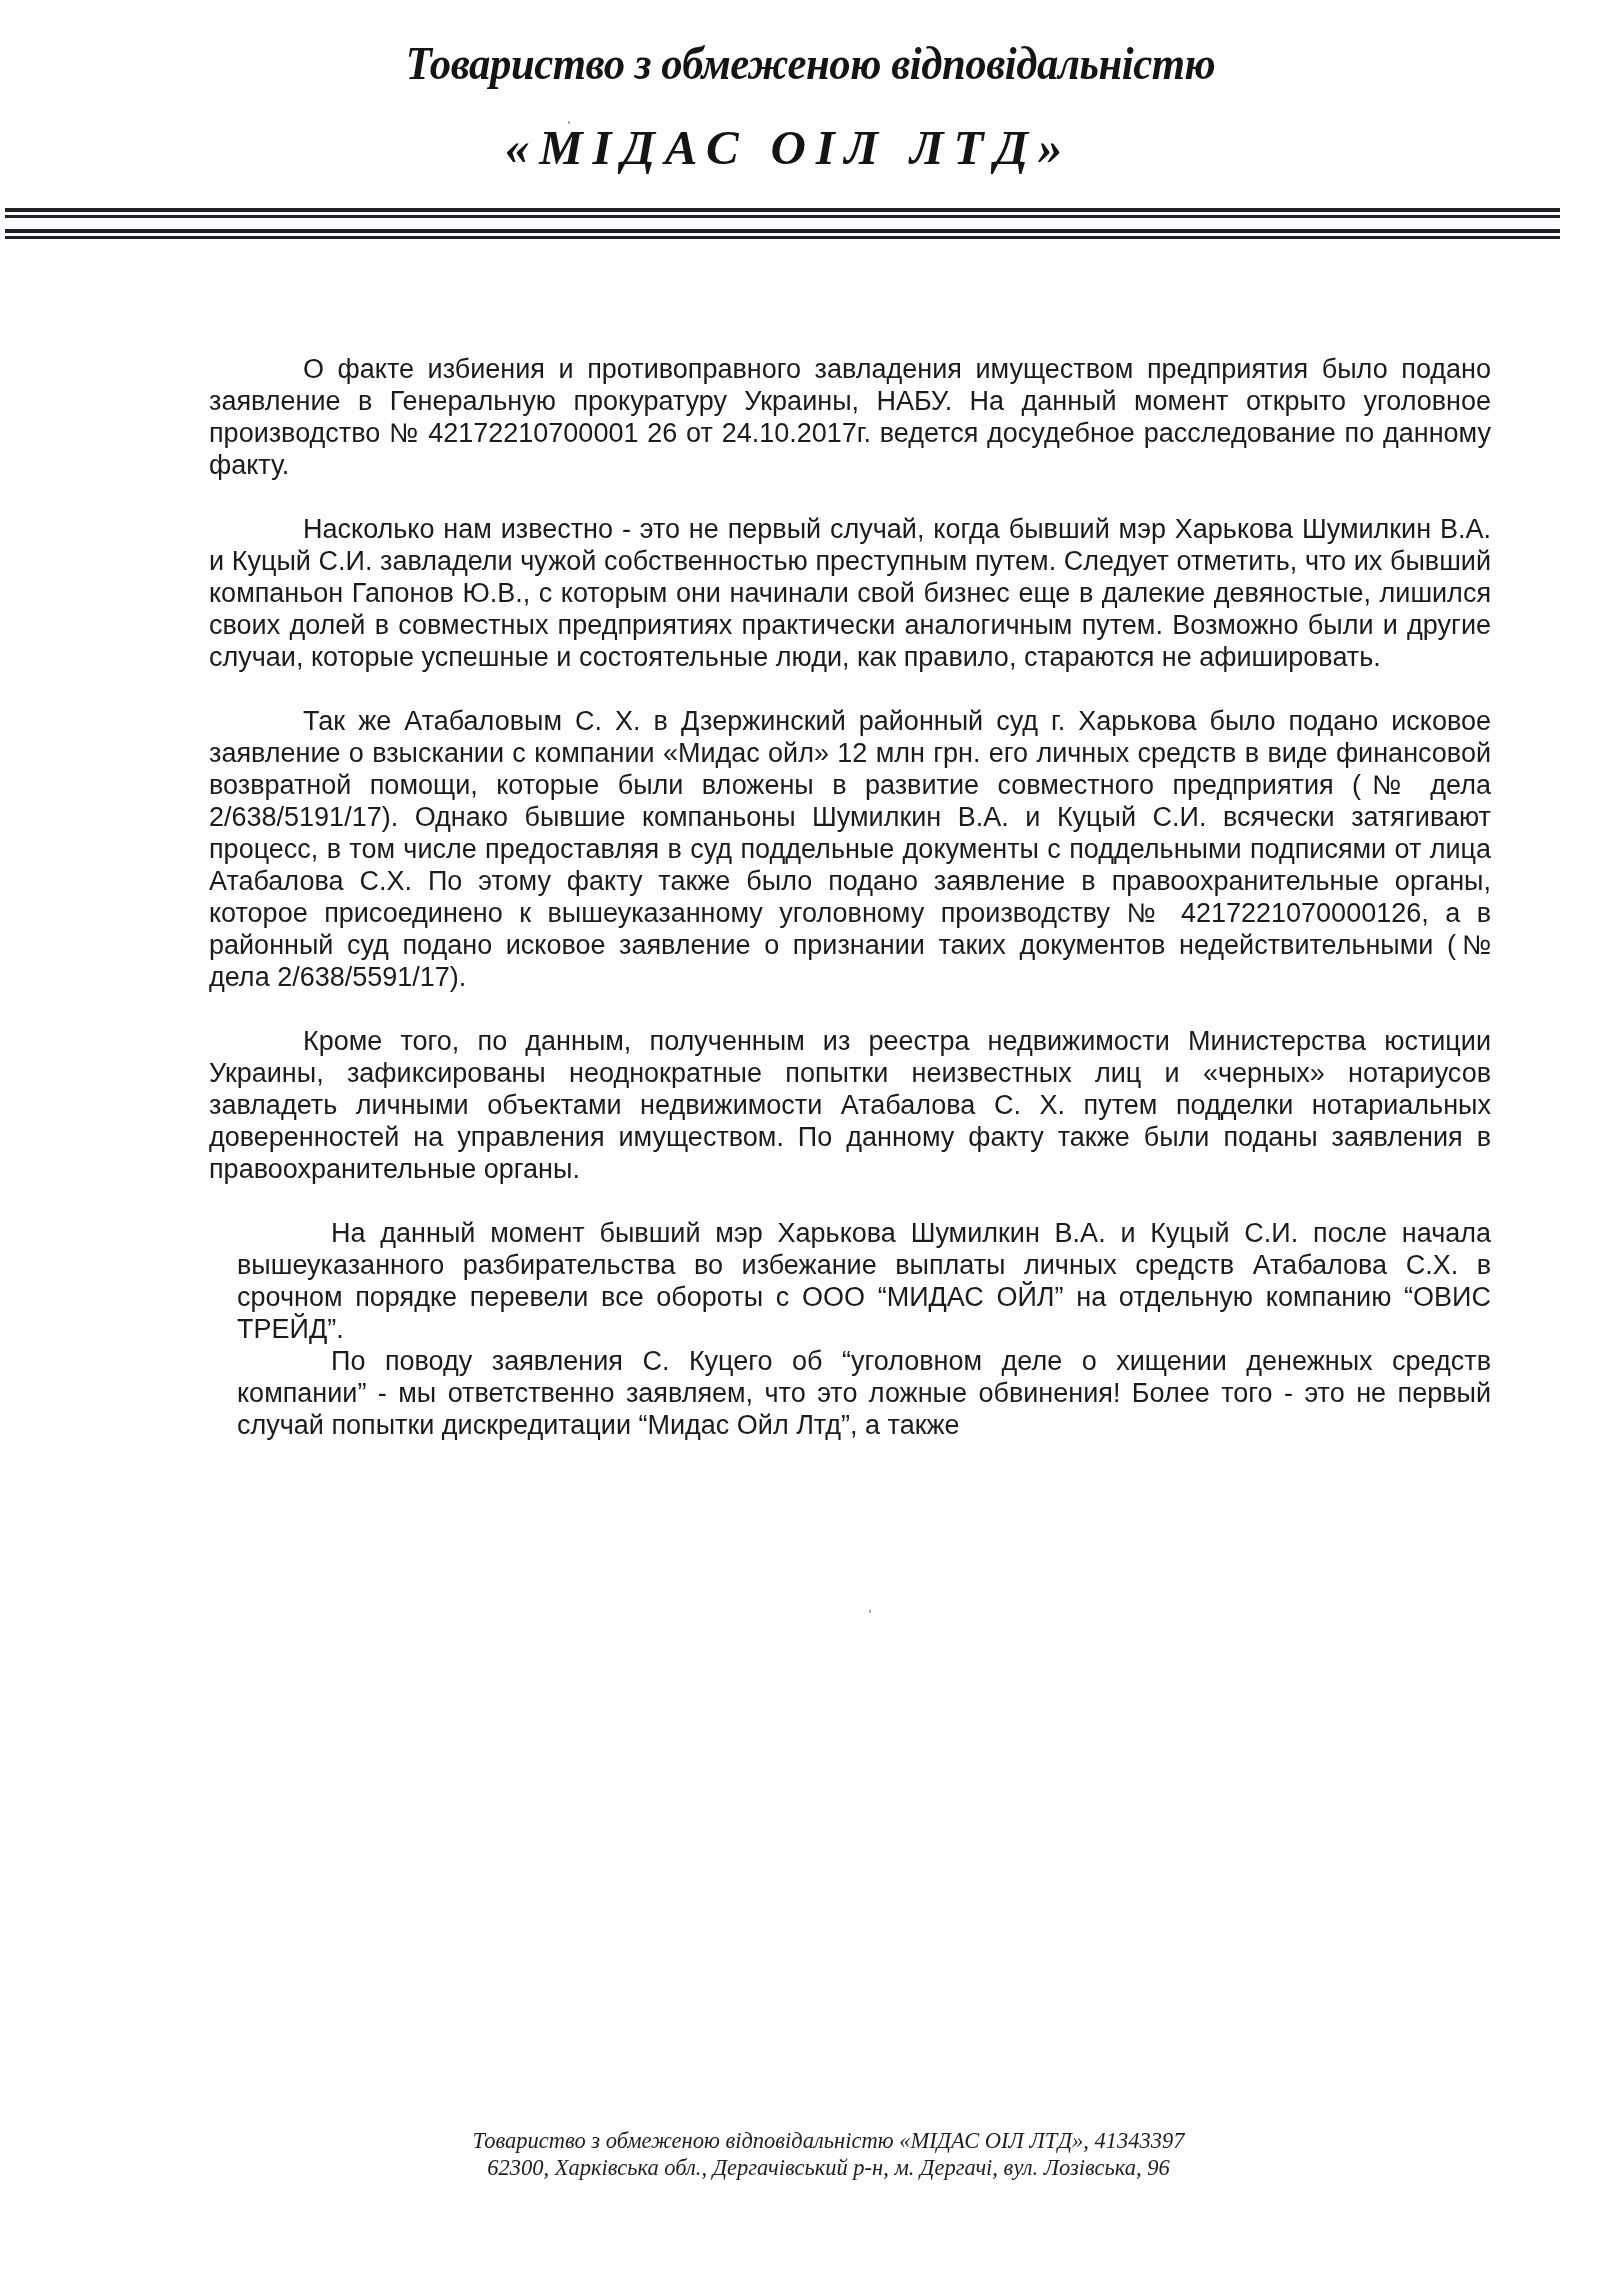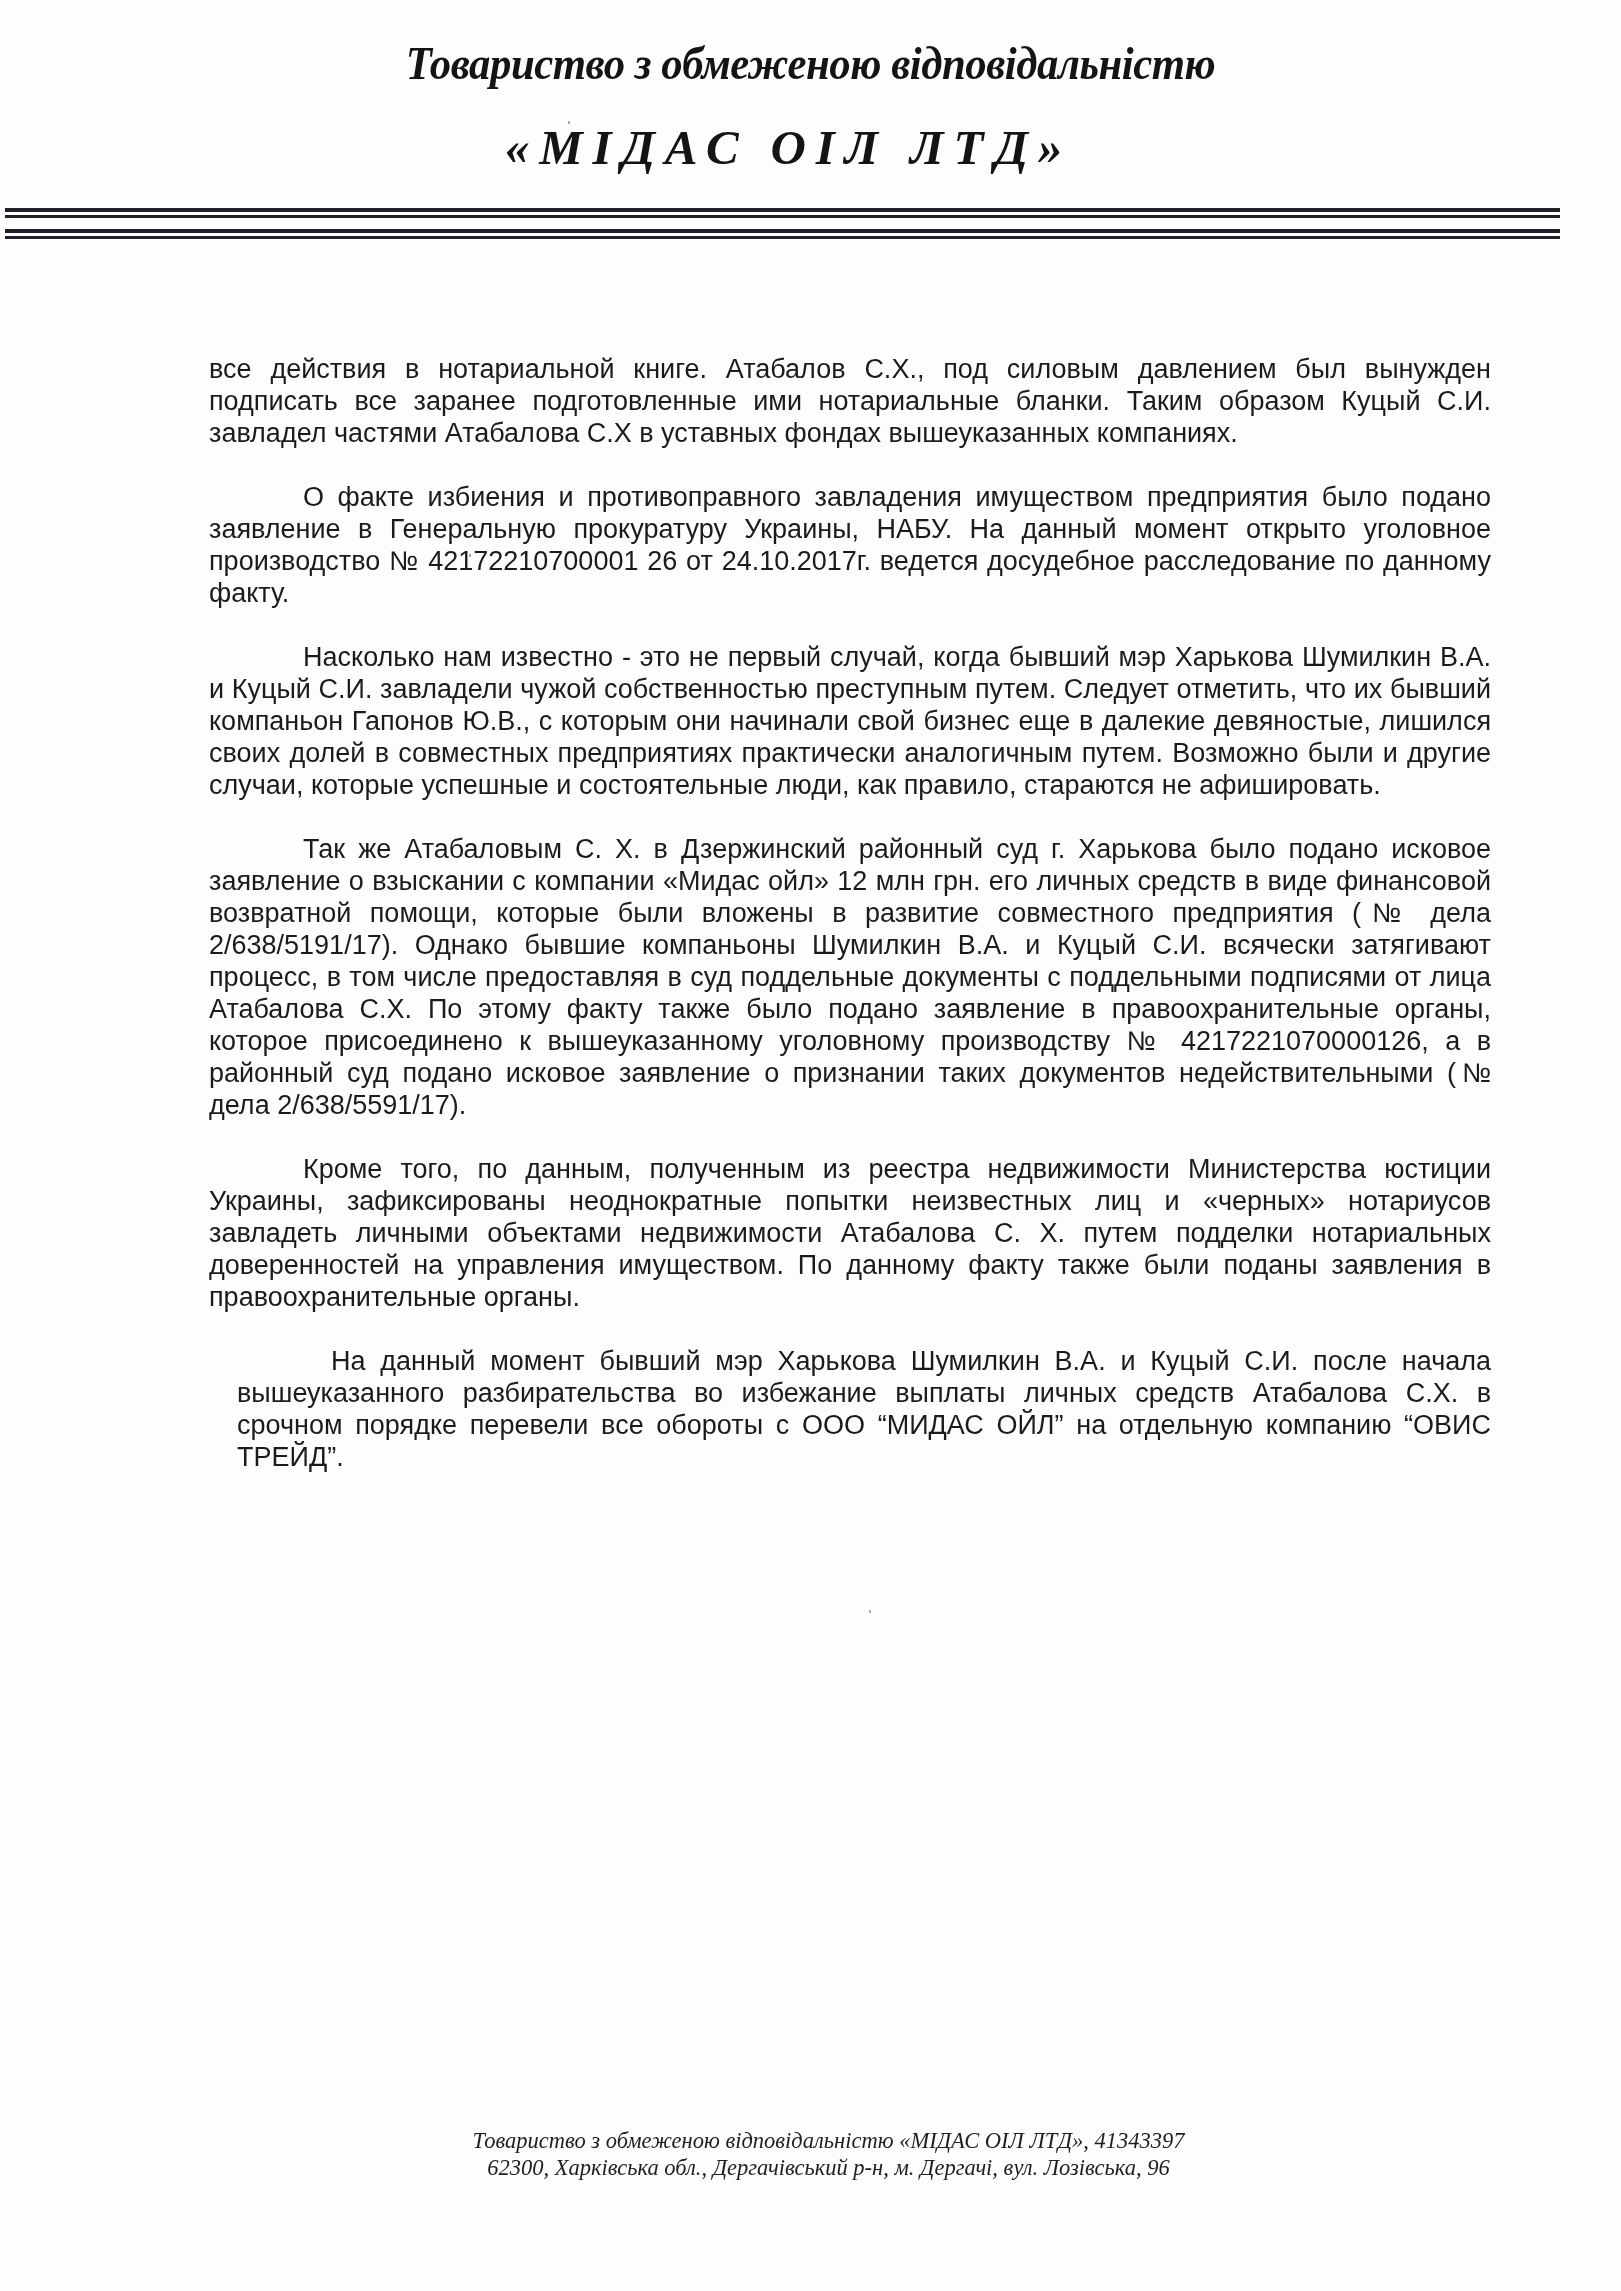--- a/index.html
+++ b/index.html
@@ -113,26 +113,26 @@
 <div class="letterhead">
   <div class="lh-company-form">Товариство з обмеженою відповідальністю</div>
   <div class="lh-company-name">«МІДАС ОІЛ ЛТД»</div>
   <div class="rule r1"></div>
   <div class="rule r2"></div>
   <div class="rule r3"></div>
   <div class="rule r4"></div>
 </div>
 
 <div class="body-text">
-  <p>все действия в нотариальной книге. Атабалов С.Х., под силовым давлением был вынужден подписать все заранее подготовленные ими нотариальные бланки. Таким образом Куцый С.И. завладел частями Атабалова С.Х в уставных фондах вышеуказанных компаниях.</p>
   <p class="indent">О факте избиения и противоправного завладения имуществом предприятия было подано заявление в Генеральную прокуратуру Украины, НАБУ. На данный момент открыто уголовное производство № 42172210700001 26 от 24.10.2017г. ведется досудебное расследование по данному факту.</p>
   <p class="indent">Насколько нам известно - это не первый случай, когда бывший мэр Харькова Шумилкин В.А. и Куцый С.И.  завладели чужой собственностью преступным путем. Следует отметить, что их бывший компаньон Гапонов Ю.В., с которым они начинали свой бизнес еще в далекие девяностые, лишился своих долей в совместных предприятиях практически аналогичным путем. Возможно были и другие случаи, которые успешные и состоятельные люди, как правило, стараются не афишировать.</p>
   <p class="indent">Так же Атабаловым С. Х.  в Дзержинский районный суд г. Харькова было подано исковое заявление о взыскании с компании «Мидас ойл» 12 млн грн. его личных средств в виде финансовой возвратной помощи, которые были вложены в развитие совместного предприятия (№ дела 2/638/5191/17). Однако бывшие компаньоны Шумилкин В.А. и Куцый С.И. всячески затягивают процесс, в том числе предоставляя в суд поддельные документы с поддельными подписями от лица Атабалова С.Х. По этому факту также было подано заявление в правоохранительные органы, которое присоединено к вышеуказанному уголовному производству № 4217221070000126, а в районный суд подано исковое заявление о признании таких документов недействительными (№ дела 2/638/5591/17).</p>
   <p class="indent">Кроме того, по данным, полученным из реестра недвижимости Министерства юстиции Украины, зафиксированы неоднократные попытки неизвестных лиц и «черных» нотариусов завладеть личными объектами недвижимости Атабалова С. Х. путем подделки нотариальных доверенностей на управления имуществом. По данному факту также были поданы заявления в правоохранительные органы.</p>
   <p class="indent tight">На данный момент бывший мэр Харькова Шумилкин В.А. и Куцый С.И.  после начала вышеуказанного разбирательства во избежание выплаты личных средств Атабалова С.Х.  в срочном порядке перевели все обороты с ООО “МИДАС ОЙЛ” на отдельную компанию “ОВИС ТРЕЙД”.</p>
+  <p class="indent tight">По поводу заявления С. Куцего об “уголовном деле о хищении денежных средств компании” - мы ответственно заявляем, что это ложные обвинения! Более того - это не первый случай попытки дискредитации “Мидас Ойл Лтд”, а также</p>
 </div>
 
 <div class="footer">
   <div>Товариство з обмеженою відповідальністю «МІДАС ОІЛ ЛТД», 41343397</div>
   <div>62300, Харківська обл., Дергачівський р-н, м. Дергачі, вул. Лозівська, 96</div>
 </div>
 
 <div class="speck" style="left:568px; top:121px;"></div>
 <div class="speck" style="left:469px; top:554px;"></div>
 <div class="speck" style="left:869px; top:1610px;"></div>

